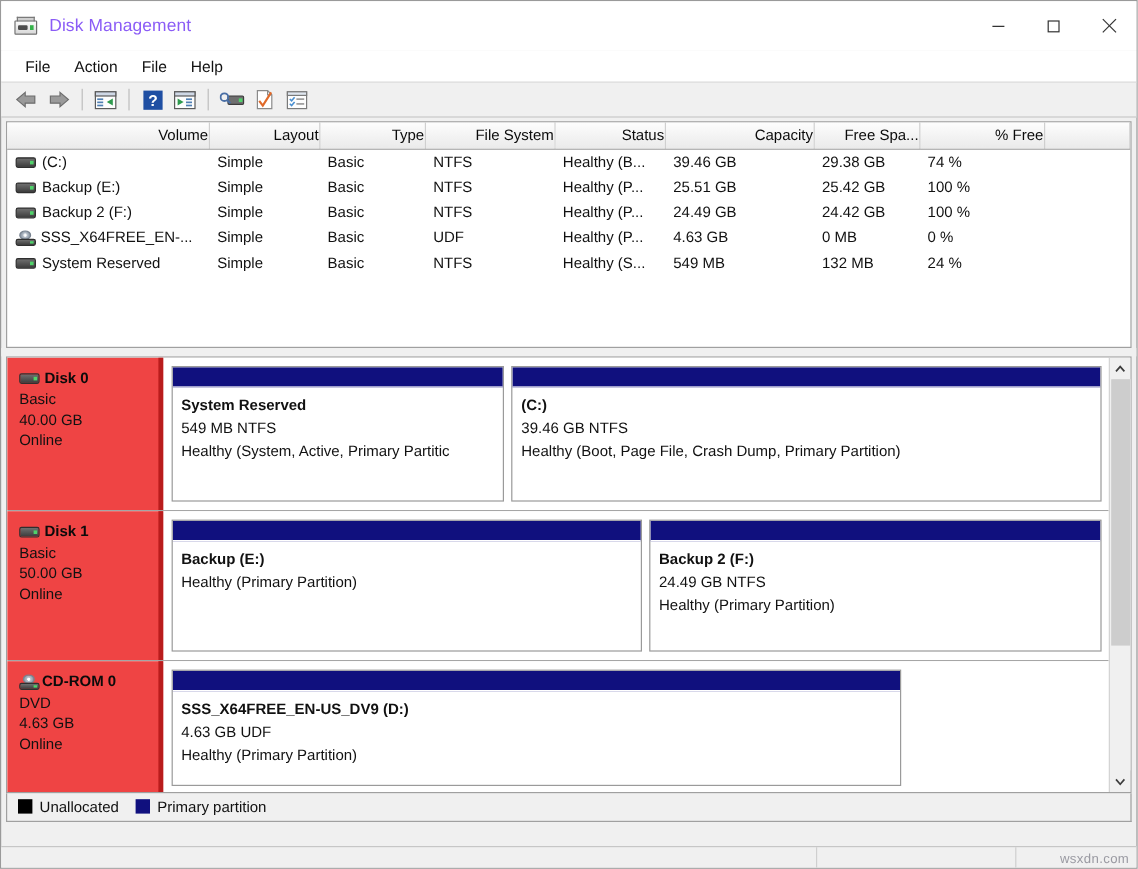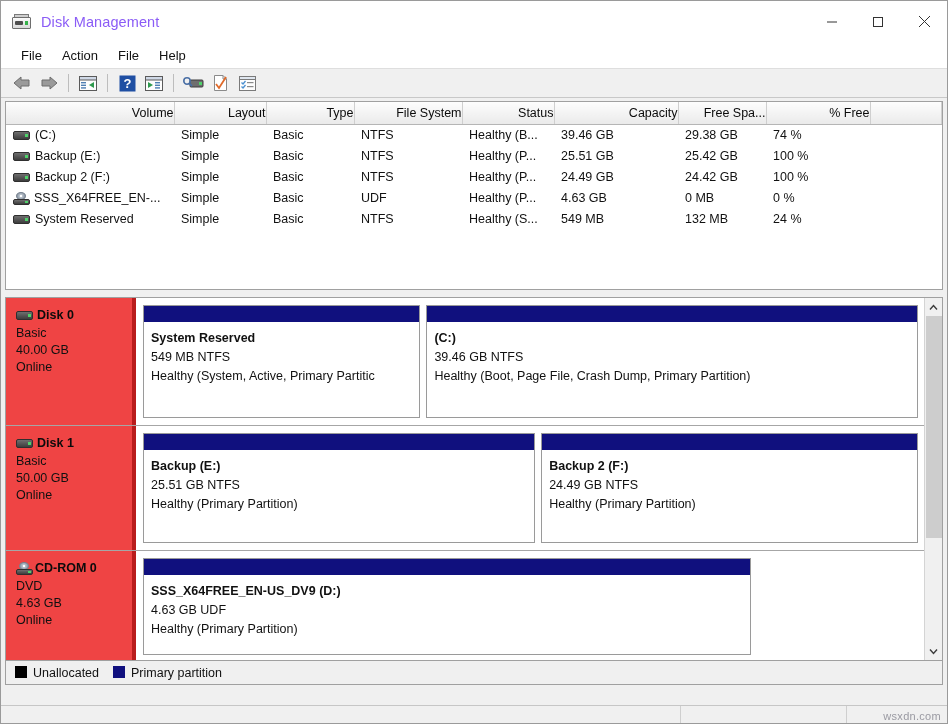--- a/index.html
+++ b/index.html
@@ -411,21 +411,20 @@
             <div>Basic</div>
             <div>50.00 GB</div>
             <div>Online</div>
           </div>
         </div>
         <div class="disk-body">
           <div class="part" style="flex:51">
             <div class="bar"></div>
             <div class="ptxt">
               <div class="pname">Backup  (E:)</div>
-              <div>25.51 GB NTFS</div>
               <div>Healthy (Primary Partition)</div>
             </div>
             <div class="part-empty"></div>
           </div>
           <div class="part" style="flex:49">
             <div class="bar"></div>
             <div class="ptxt">
               <div class="pname">Backup 2  (F:)</div>
               <div>24.49 GB NTFS</div>
               <div>Healthy (Primary Partition)</div>

